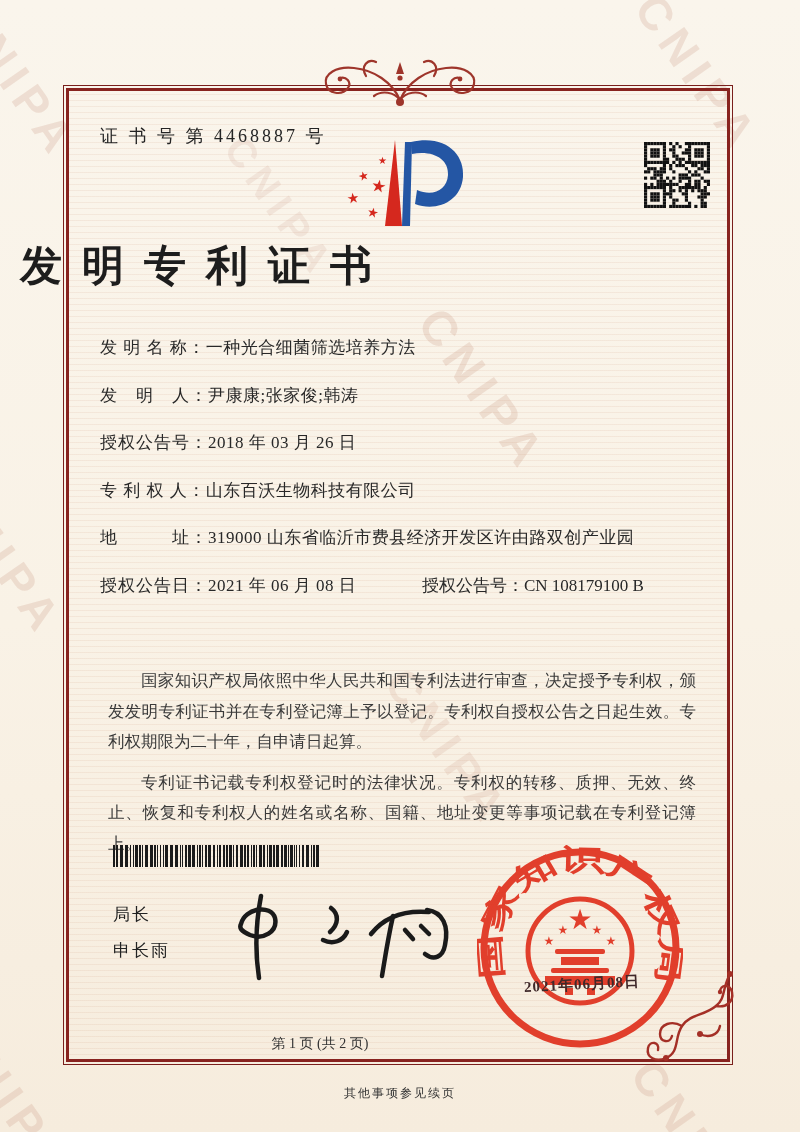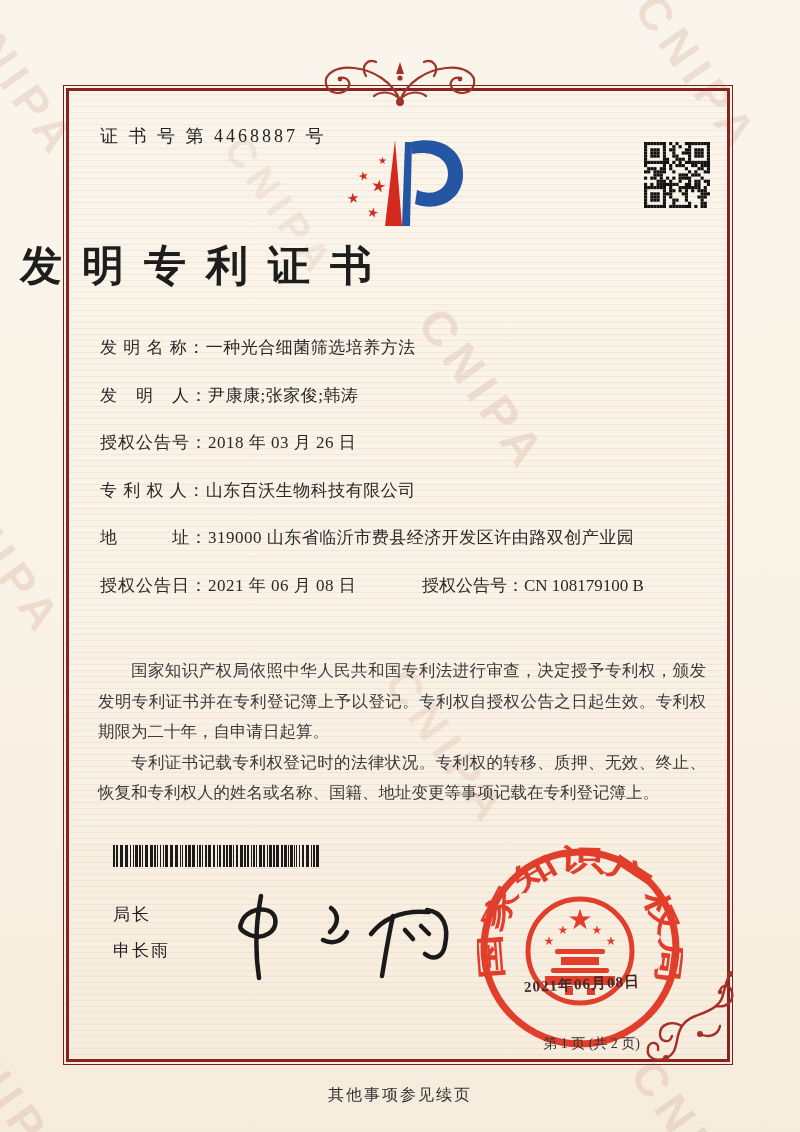--- a/index.html
+++ b/index.html
@@ -29,34 +29,34 @@
       font-size:42px;font-weight:bold;letter-spacing:20px;text-indent:20px;color:#1d1d1d;}
   
   .fields{position:absolute;left:100px;top:336px;width:612px;font-size:17px;color:#282828;}
   .frow{position:relative;height:47.6px;white-space:nowrap;}
   .flabel{display:inline-block;letter-spacing:1px;text-align:center;}
   .fvalue{letter-spacing:0.5px;margin-top:40px;}
   .grant-no{position:absolute;left:322px;top:0;white-space:nowrap;}
   
   .body-text{position:absolute;left:98px;top:656px;width:608px;font-size:16.5px;
       line-height:30.5px;color:#3a3a3a;text-align:justify;}
-  .body-text p{margin:0;text-indent:2em;}
+  .body-text p{margin:10px;text-indent:2em;}
   
   .barcode{position:absolute;left:113px;top:845px;width:207px;height:22px;}
   
   .signer{position:absolute;left:113px;top:903px;font-size:17px;color:#222;letter-spacing:2px;}
   .signer div{margin-bottom:13px;}
   .signature{position:absolute;left:225px;top:882px;width:270px;height:105px;}
   
   .seal{position:absolute;left:477px;top:845px;width:206px;height:206px;opacity:0.93;}
   .seal-date{position:absolute;left:487px;top:975px;width:190px;text-align:center;
       font-size:15px;font-weight:bold;color:#40292a;letter-spacing:1px;transform:rotate(-3deg);}
   
-  .page-num{position:absolute;left:0;top:1035px;width:640px;text-align:right;font-size:14px;color:#333;}
-  .cont-note{position:absolute;left:0;top:1085px;width:800px;text-align:center;font-size:16px;color:#333;letter-spacing:2px;}
+  .page-num{position:absolute;left:0;top:1035px;width:640px;text-align:center;font-size:14px;color:#333;}
+  .cont-note{position:absolute;left:0;top:1085px;width:800px;text-align:center;font-size:12px;color:#333;letter-spacing:2px;}
   .orn-top{position:absolute;left:296px;top:52px;width:208px;height:62px;}
   .orn-corner{position:absolute;left:642px;top:968px;width:96px;height:98px;}
 </style>
 </head>
 <body>
 
 <div class="wm" style="left:-14px;top:-10px;">CNIPA</div>
 <div class="wm" style="left:668px;top:-16px;">CNIPA</div>
 <div class="wm" style="left:252px;top:128px;font-size:40px;color:rgba(199,151,128,0.16);">CNIPA</div>
 <div class="wm" style="left:452px;top:298px;font-size:48px;">CNIPA</div>

